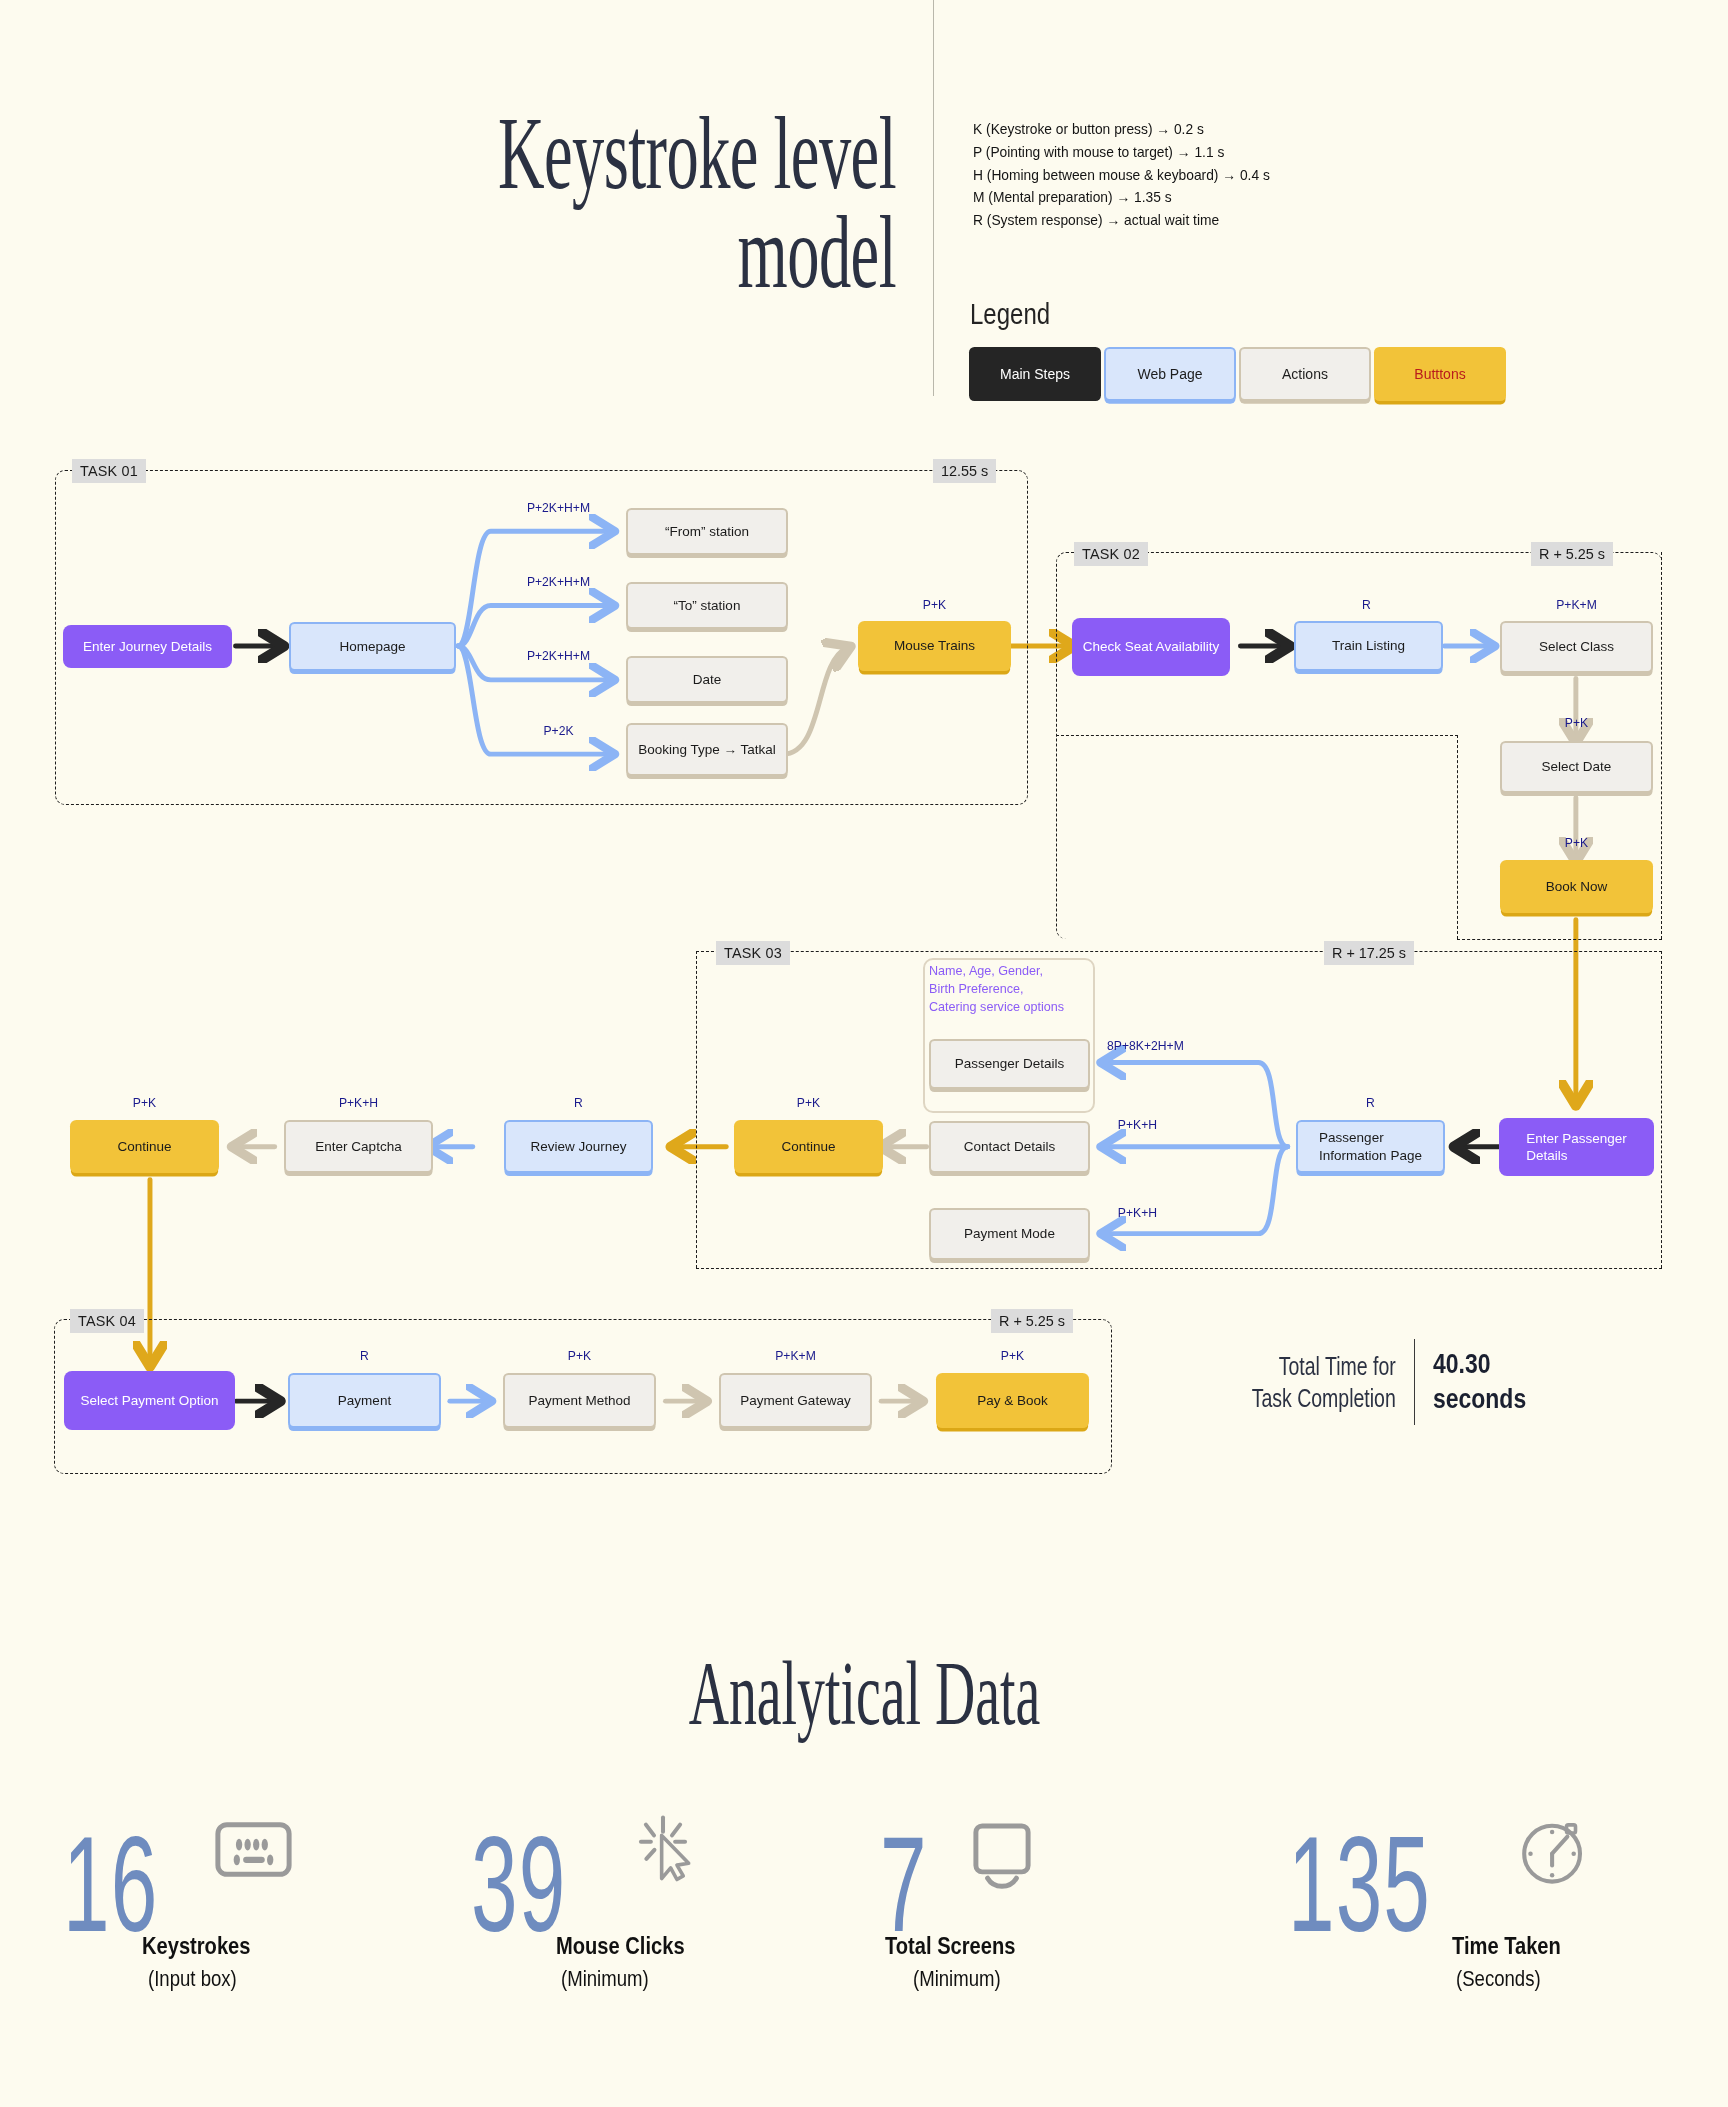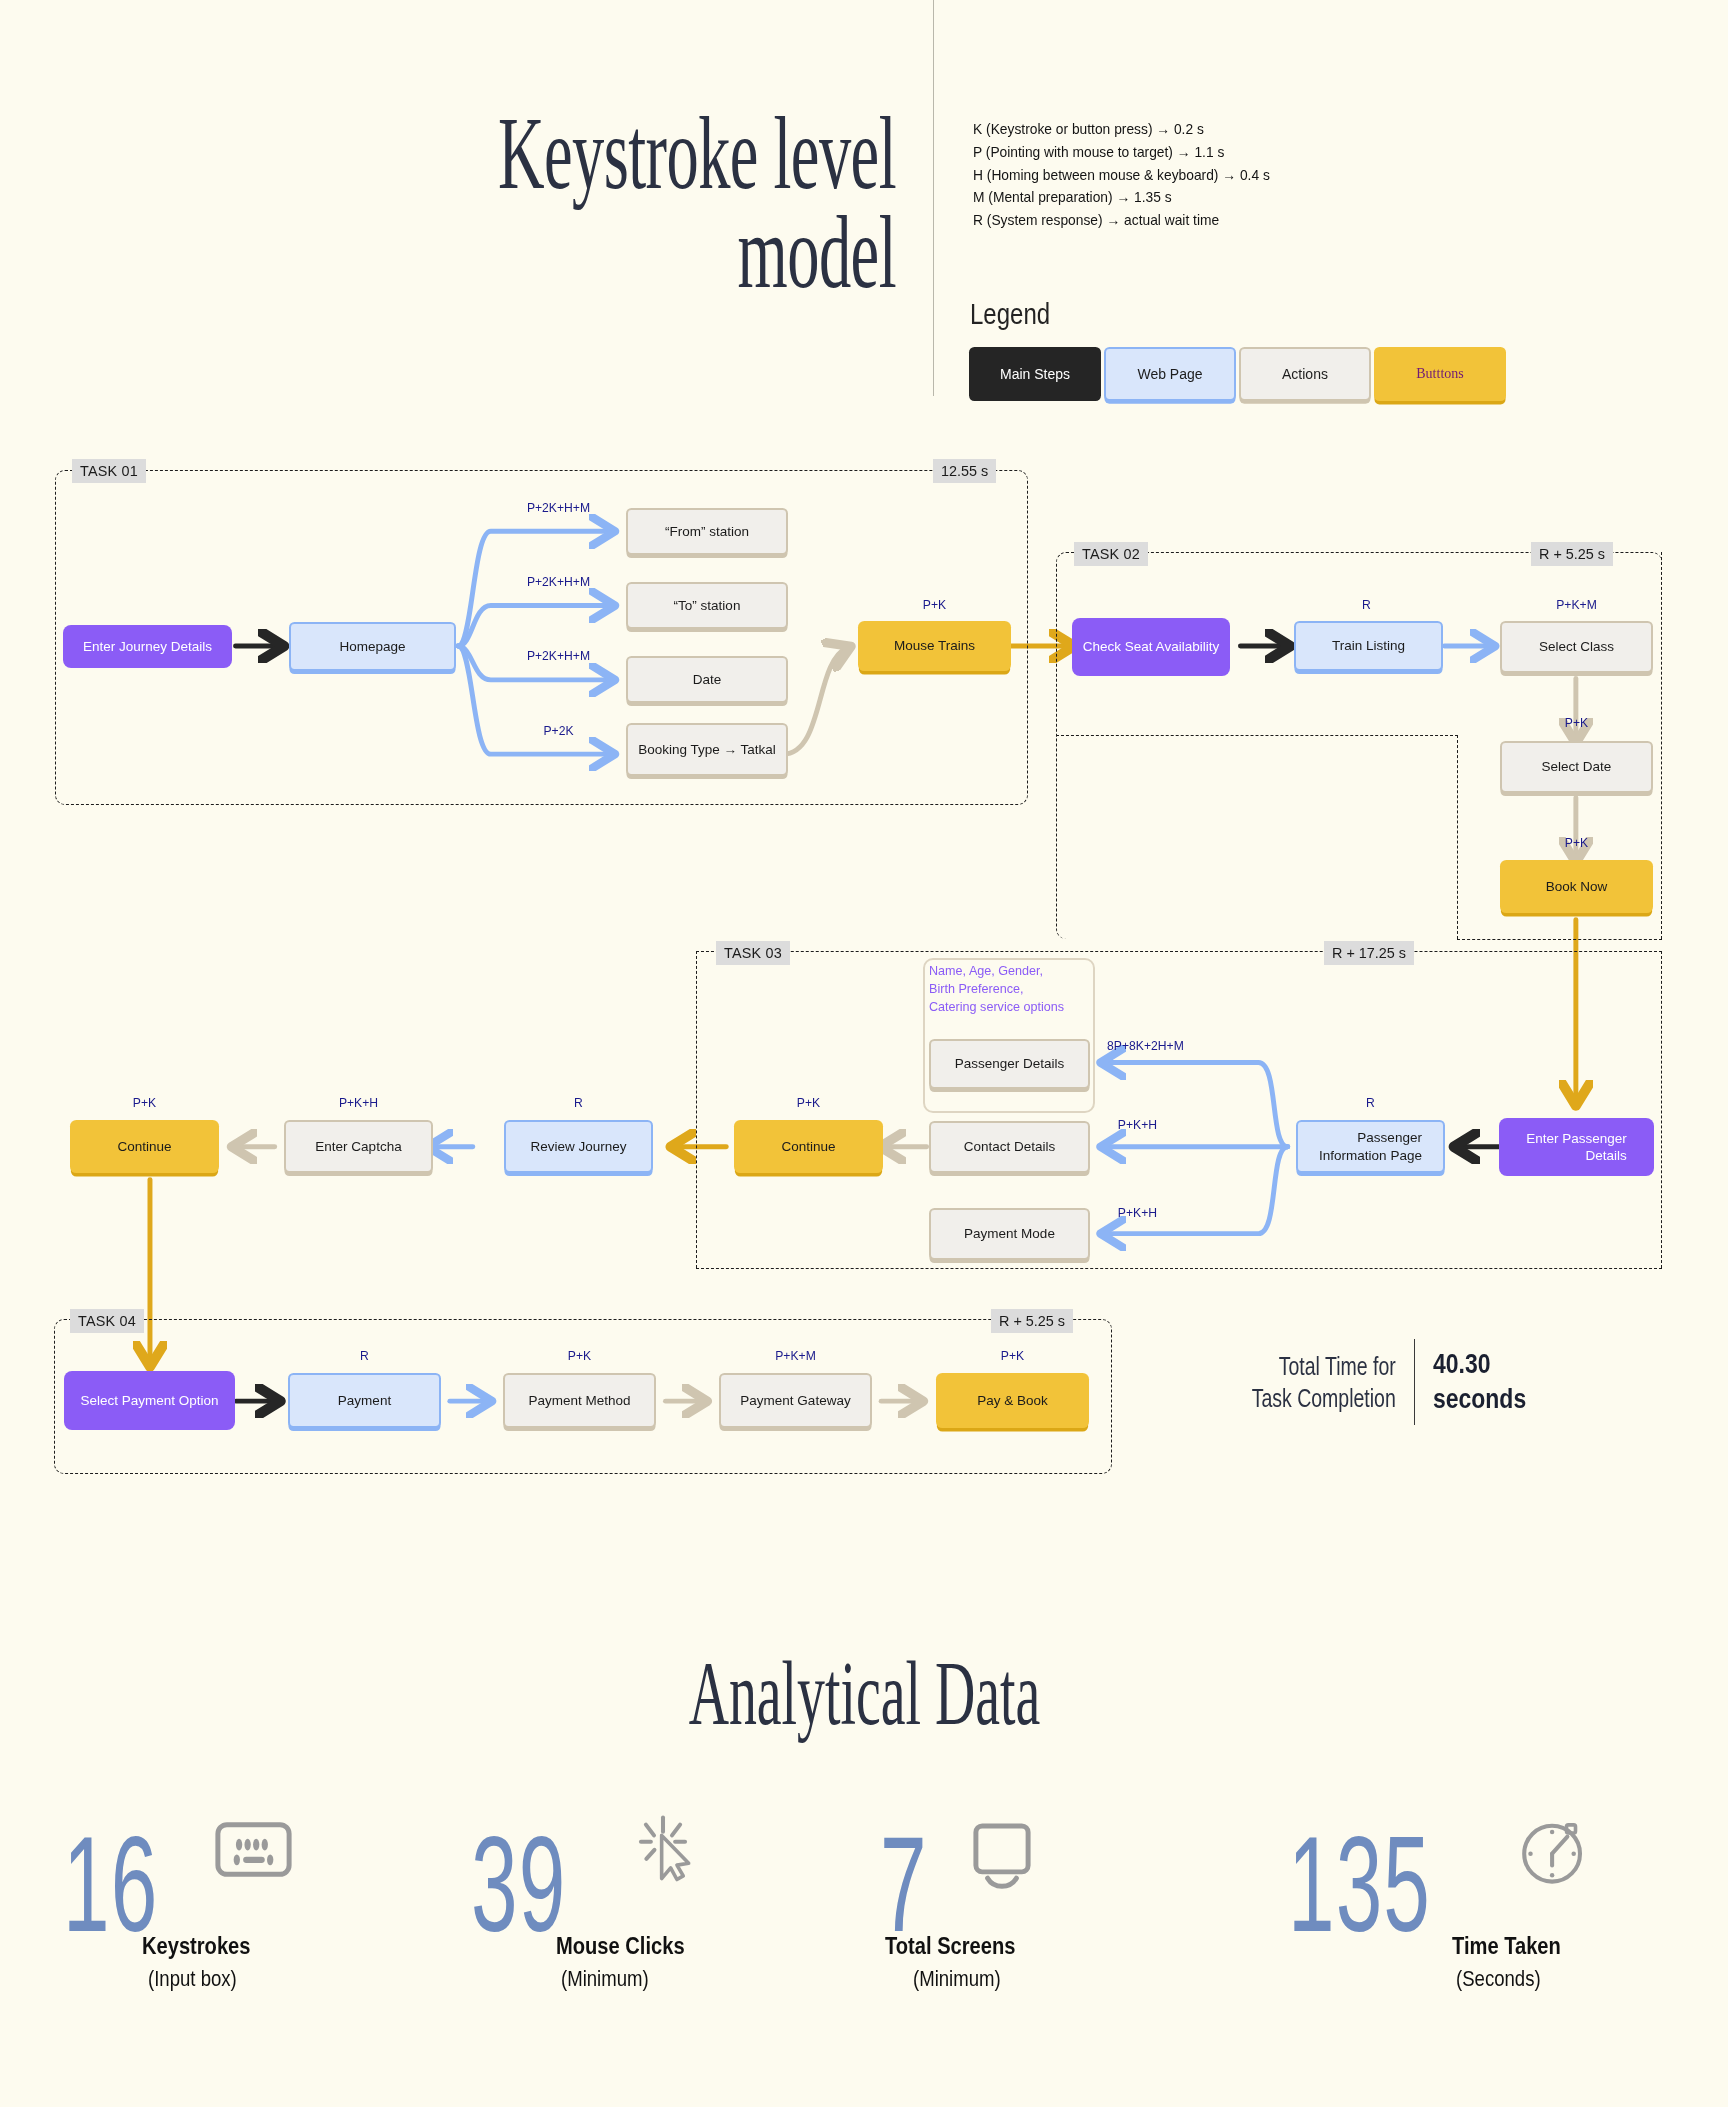--- a/index.html
+++ b/index.html
@@ -46,27 +46,27 @@
   .lg-chip{
     width:132px;height:54px;border-radius:5.4px;
     display:flex;align-items:center;justify-content:center;
     font-size:14px;
   }
   .lg-chip.dark{background:#252525;color:#fff;}
   .lg-chip.blue{background:#d9e6fb;border:2.3px solid #8cb4f5;color:#1d1d1d;box-sizing:border-box;
                 box-shadow:0 3.2px 0 -0.5px #8cb4f5;}
   .lg-chip.act{background:#f1efeb;border:2.3px solid #cfc5b0;color:#1d1d1d;box-sizing:border-box;
                box-shadow:0 3.2px 0 -0.5px #cfc5b0;}
-  .lg-chip.btn{background:#f2c339;color:#701a75;box-shadow:0 4px 0 -0.5px #dba716;font-family:Liberation Serif, serif;}
+  .lg-chip.btn{background:#f2c339;color:#b91c1c;box-shadow:0 4px 0 -0.5px #dba716;}
 
   
   .node{
     box-sizing:border-box;
     display:flex;align-items:center;justify-content:center;
-    text-align:right;
+    text-align:left;
     font-size:13.5px;line-height:1.28;
     border-radius:5.4px;
     padding:1.8px 4.5px;
   }
   .n-main{background:#8b5cf6;color:#ffffff;border-radius:8px;}
   .n-web{background:#d9e6fb;border:2.3px solid #8cb4f5;color:#1b1b1b;
          box-shadow:0 3.6px 0 -0.5px #8cb4f5;}
   .n-act{background:#f1efeb;border:2.3px solid #cfc5b0;color:#1b1b1b;
          box-shadow:0 3.6px 0 -0.5px #cfc5b0;}
   .n-btn{background:#f2c339;color:#1b1b1b;border-radius:6.3px;

